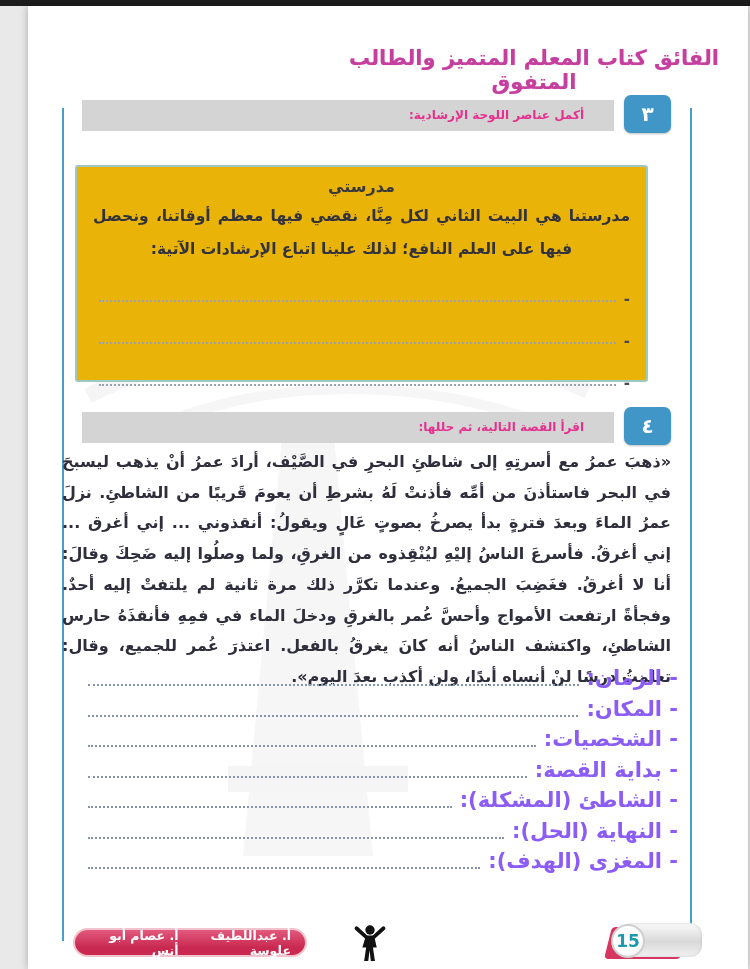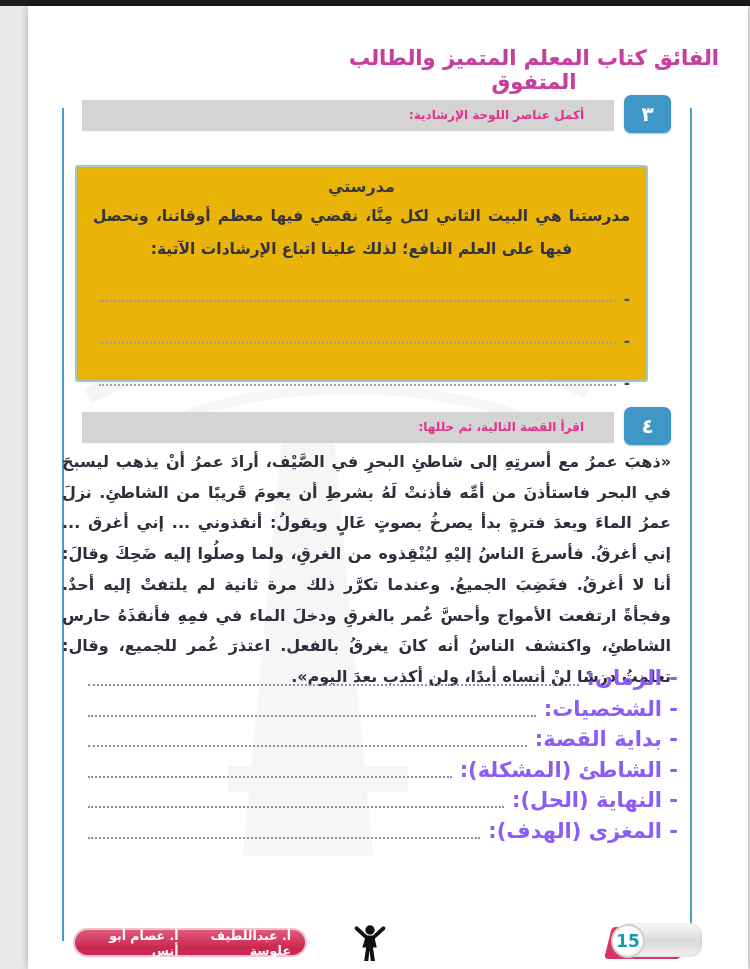--- a/index.html
+++ b/index.html
@@ -148,20 +148,24 @@
   </div>
 
   <div class="story">«ذهبَ عمرُ مع أسرتِهِ إلى شاطئِ البحرِ في الصَّيْف، أرادَ عمرُ أنْ يذهب ليسبحَ في البحر فاستأذنَ من أمِّه فأذنتْ لَهُ بشرطِ أن يعومَ قَريبًا من الشاطئِ. نزلَ عمرُ الماءَ وبعدَ فترةٍ بدأ يصرخُ بصوتٍ عَالٍ ويقولُ: أنقذوني ... إني أغرق ... إني أغرقُ. فأسرعَ الناسُ إليْهِ ليُنْقِذوه من الغرقِ، ولما وصلُوا إليه ضَحِكَ وقالَ: أنا لا أغرقُ. فغَضِبَ الجميعُ. وعندما تكرَّر ذلك مرة ثانية لم يلتفتْ إليه أحدٌ. وفجأةً ارتفعت الأمواج وأحسَّ عُمر بالغرقِ ودخلَ الماء في فمِهِ فأنقذَهُ حارس الشاطئِ، واكتشف الناسُ أنه كانَ يغرقُ بالفعل. اعتذرَ عُمر للجميع، وقال: تعلمتُ درسًا لنْ أنساه أبدًا، ولن أكذب بعدَ اليوم».</div>
 
   <div class="analysis">
     <div class="item-row">
       <span class="item-label">- الزمان:</span>
       <span class="item-leader"></span>
     </div>
     <div class="item-row">
+      <span class="item-label">- المكان:</span>
+      <span class="item-leader"></span>
+    </div>
+    <div class="item-row">
       <span class="item-label">- الشخصيات:</span>
       <span class="item-leader"></span>
     </div>
     <div class="item-row">
       <span class="item-label">- بداية القصة:</span>
       <span class="item-leader"></span>
     </div>
     <div class="item-row">
       <span class="item-label">- الشاطئ (المشكلة):</span>
       <span class="item-leader"></span>

